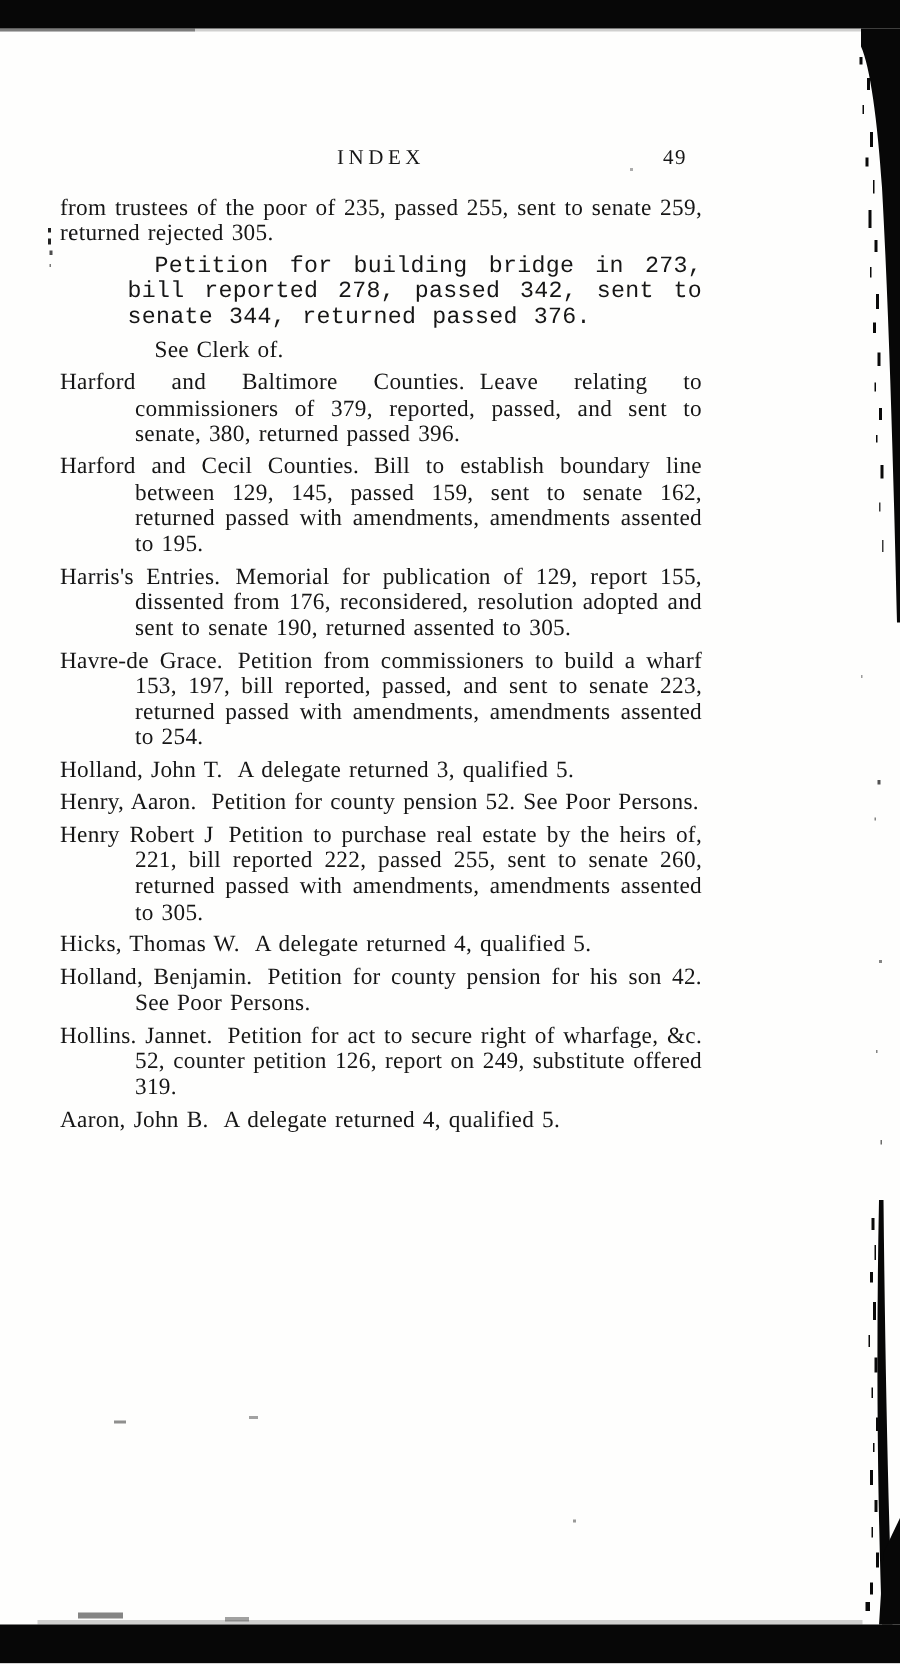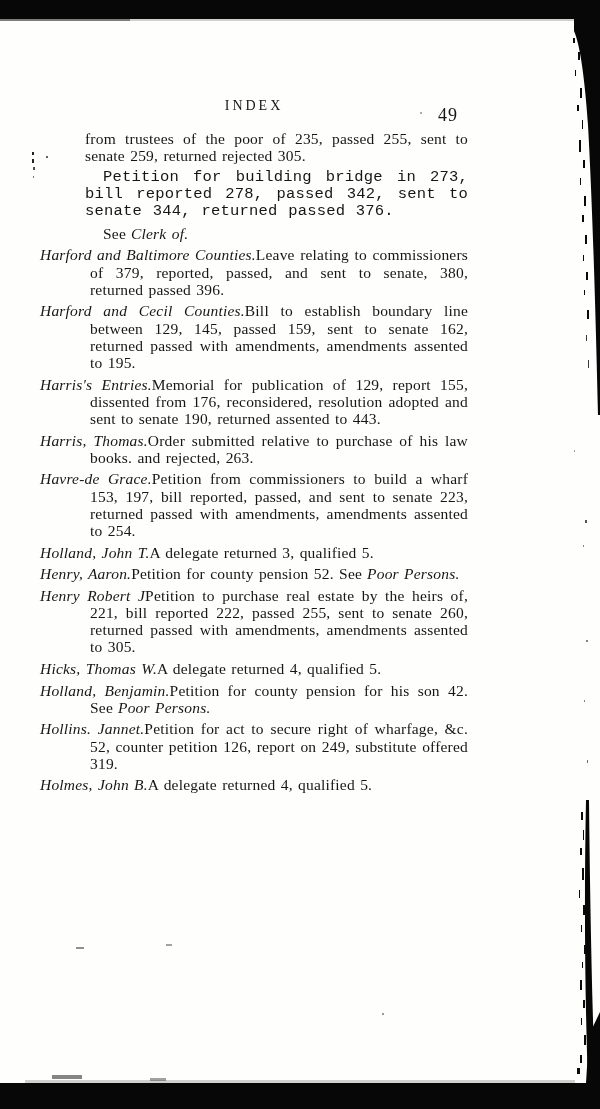--- a/index.html
+++ b/index.html
@@ -12,58 +12,57 @@
   .band{position:absolute;left:0;width:600px;background:#070707;}
   .band.top{top:0;height:19px;}
   .band.bottom{top:1083px;height:26px;}
   .content{
     position:absolute;left:40px;top:96px;width:428px;
     font-size:15.5px;line-height:17.2px;
     letter-spacing:0.2px;word-spacing:1.2px;
   }
   .header{position:relative;text-align:center;margin-bottom:16px;height:18px;}
   .title{font-size:14px;letter-spacing:3px;}
-  .pagenum{position:absolute;right:10px;top:11px;font-size:18px;letter-spacing:1px;}
+  .pagenum{position:absolute;right:10px;top:1px;font-size:14px;letter-spacing:1px;}
   .para{margin:0 0 4.4px 0;text-align:justify;}
   .para.entry{padding-left:50px;text-indent:-50px;}
-  .para.continuation{margin-left:45px;}
+  .para.continuation{}
   .para.continuation-indent{margin-left:45px;text-indent:18px;font-family:Liberation Mono, monospace;}
   .para.cross-reference{margin-left:63px;}
-  .head{font-style:italic;margin-right:0;}
-  .see{font-style:italic;margin-left:5px;}
+  .head{margin-right:10px;}
+  .see{margin-left:5px;}
   .artifacts{position:absolute;left:0;top:0;pointer-events:none;}
 </style>
 </head>
 <body>
 
 <div class="page">
 
   <div class="band top"></div>
 
   <div class="content">
     <div class="header">
       <span class="title">INDEX</span>
       <span class="pagenum">49</span>
     </div>
     <div id="entries-list">
         <p class="para continuation"><span class="body">from trustees of the poor of 235, passed 255, sent to senate 259, returned rejected 305.</span></p>
         <p class="para continuation-indent"><span class="body">Petition for building bridge in 273, bill reported 278, passed 342, sent to senate 344, returned passed 376.</span></p>
         <p class="para cross-reference"><span class="body">See</span><span class="see">Clerk of.</span></p>
         <p class="para entry"><span class="head">Harford and Baltimore Counties.</span><span class="body">Leave relating to commissioners of 379, reported, passed, and sent to senate, 380, returned passed 396.</span></p>
         <p class="para entry"><span class="head">Harford and Cecil Counties.</span><span class="body">Bill to establish boundary line between 129, 145, passed 159, sent to senate 162, returned passed with amendments, amendments assented to 195.</span></p>
-        <p class="para entry"><span class="head">Harris's Entries.</span><span class="body">Memorial for publication of 129, report 155, dissented from 176, reconsidered, resolution adopted and sent to senate 190, returned assented to 443.</span></p>
-        <p class="para entry"><span class="head">Harris, Thomas.</span><span class="body">Order submitted relative to purchase of his law books. and rejected, 263.</span></p>
+        <p class="para entry"><span class="head">Harris's Entries.</span><span class="body">Memorial for publication of 129, report 155, dissented from 176, reconsidered, resolution adopted and sent to senate 190, returned assented to 305.</span></p>
         <p class="para entry"><span class="head">Havre-de Grace.</span><span class="body">Petition from commissioners to build a wharf 153, 197, bill reported, passed, and sent to senate 223, returned passed with amendments, amendments assented to 254.</span></p>
         <p class="para entry"><span class="head">Holland, John T.</span><span class="body">A delegate returned 3, qualified 5.</span></p>
         <p class="para entry"><span class="head">Henry, Aaron.</span><span class="body">Petition for county pension 52. See</span><span class="see">Poor Persons.</span></p>
         <p class="para entry"><span class="head">Henry Robert J</span><span class="body">Petition to purchase real estate by the heirs of, 221, bill reported 222, passed 255, sent to senate 260, returned passed with amendments, amendments assented to 305.</span></p>
         <p class="para entry"><span class="head">Hicks, Thomas W.</span><span class="body">A delegate returned 4, qualified 5.</span></p>
         <p class="para entry"><span class="head">Holland, Benjamin.</span><span class="body">Petition for county pension for his son 42. See</span><span class="see">Poor Persons.</span></p>
         <p class="para entry"><span class="head">Hollins. Jannet.</span><span class="body">Petition for act to secure right of wharfage, &amp;c. 52, counter petition 126, report on 249, substitute offered 319.</span></p>
-        <p class="para entry"><span class="head">Holmes, John B.</span><span class="body">A delegate returned 4, qualified 5.</span></p>
+        <p class="para entry"><span class="head">Aaron, John B.</span><span class="body">A delegate returned 4, qualified 5.</span></p>
       </div>
   </div>
 
   <svg class="artifacts" width="600" height="1109" viewBox="0 0 600 1109" xmlns="http://www.w3.org/2000/svg">
 
     <rect x="0" y="19" width="600" height="2" fill="#000" opacity="0.18"></rect>
     <rect x="0" y="19" width="130" height="2" fill="#000" opacity="0.4"></rect>
     <rect x="25" y="1080" width="550" height="3" fill="#000" opacity="0.18"></rect>
     <rect x="52" y="1075" width="30" height="4" fill="#333" opacity="0.6"></rect>
     <rect x="150" y="1078" width="16" height="3" fill="#444" opacity="0.5"></rect>

